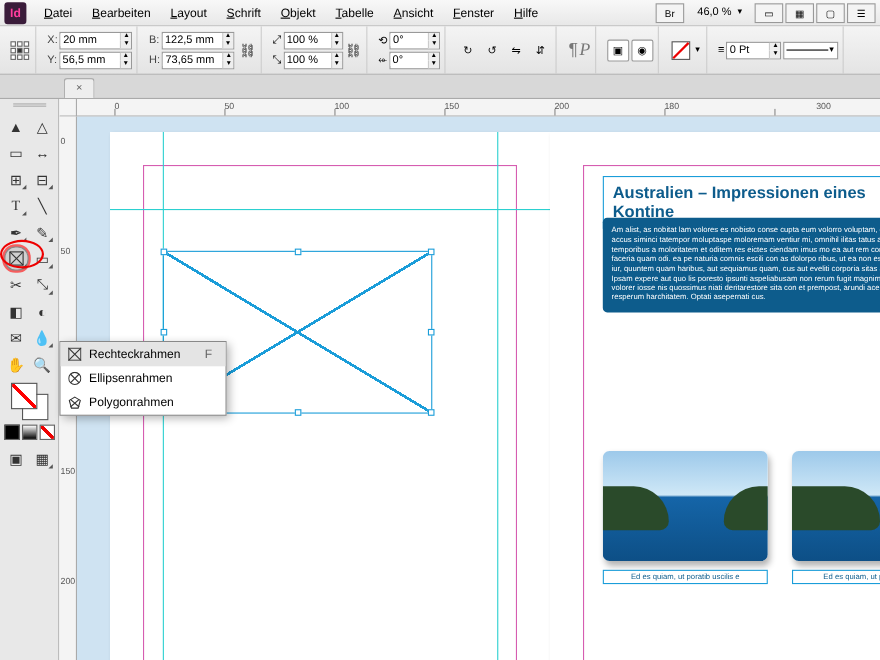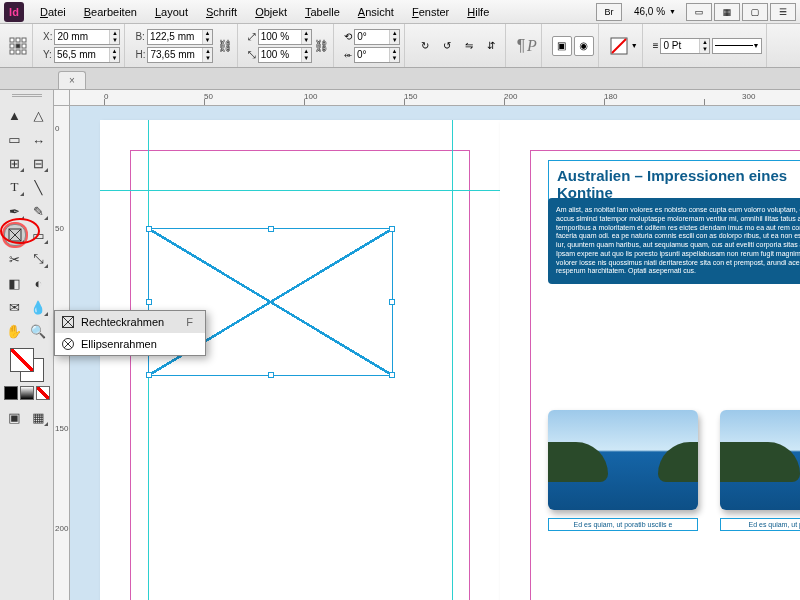--- a/index.html
+++ b/index.html
@@ -415,14 +415,24 @@
   <div class="row">
     <span class="ic">
         <svg width="12" height="12">
           <ellipse cx="6" cy="6" rx="5.5" ry="5.5" fill="none" stroke="#333"></ellipse>
           <line x1="2" y1="2" x2="10" y2="10" stroke="#333"></line>
           <line x1="10" y1="2" x2="2" y2="10" stroke="#333"></line>
         </svg>
       </span>
     <span>Ellipsenrahmen</span>
   </div>
+  <div class="row">
+    <span class="ic">
+        <svg width="12" height="12">
+          <polygon points="6,1 11,4 9,11 3,11 1,4" fill="none" stroke="#333"></polygon>
+          <line x1="2" y1="3" x2="10" y2="10" stroke="#333"></line>
+          <line x1="10" y1="3" x2="2" y2="10" stroke="#333"></line>
+        </svg>
+      </span>
+    <span>Polygonrahmen</span>
+  </div>
 </div>
 <div class="redcirc" style="left:0px;top:218px"></div>
 
 </body></html>

